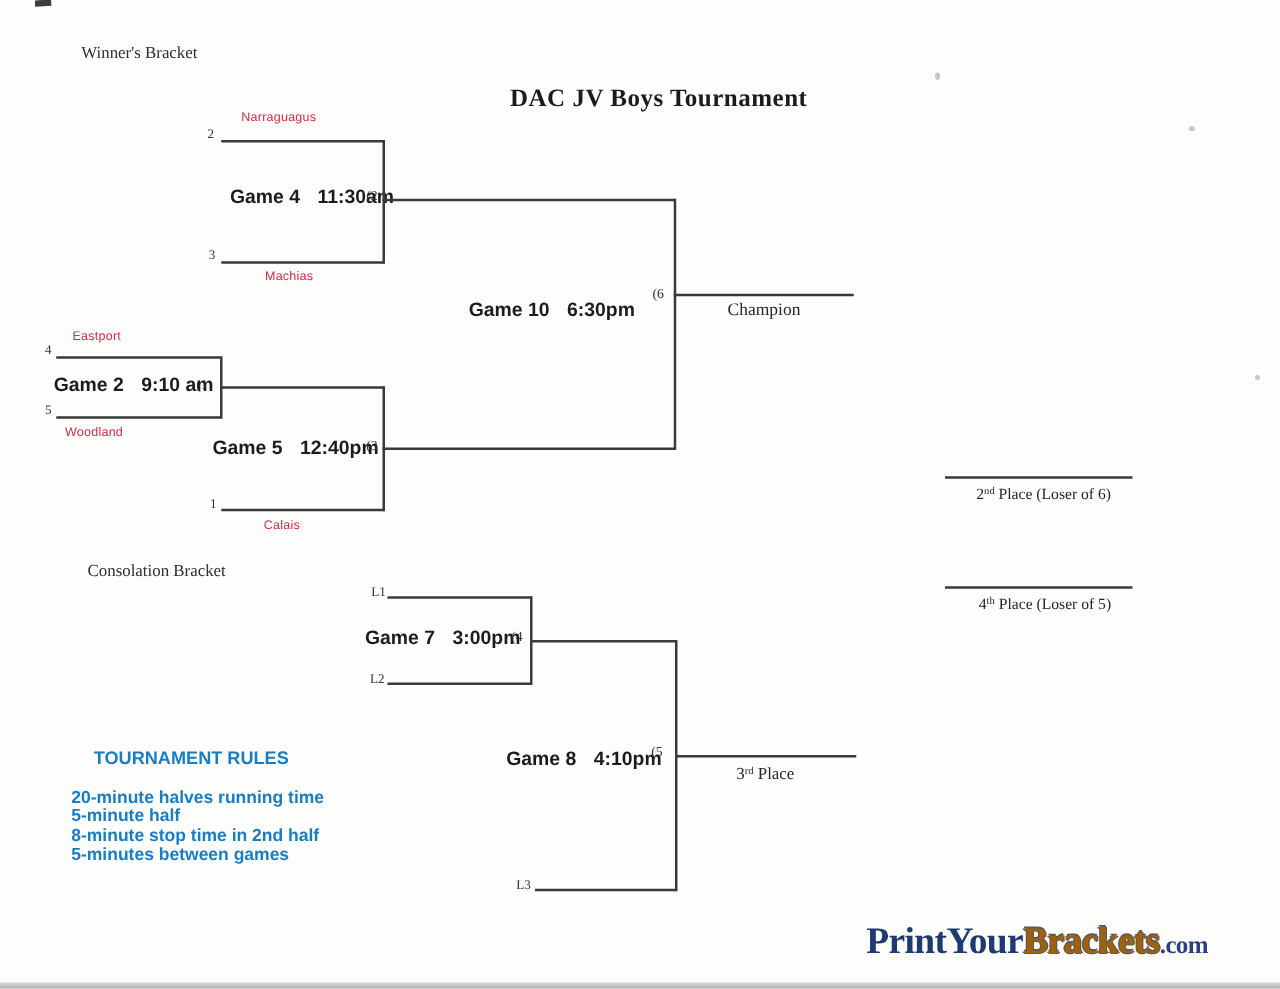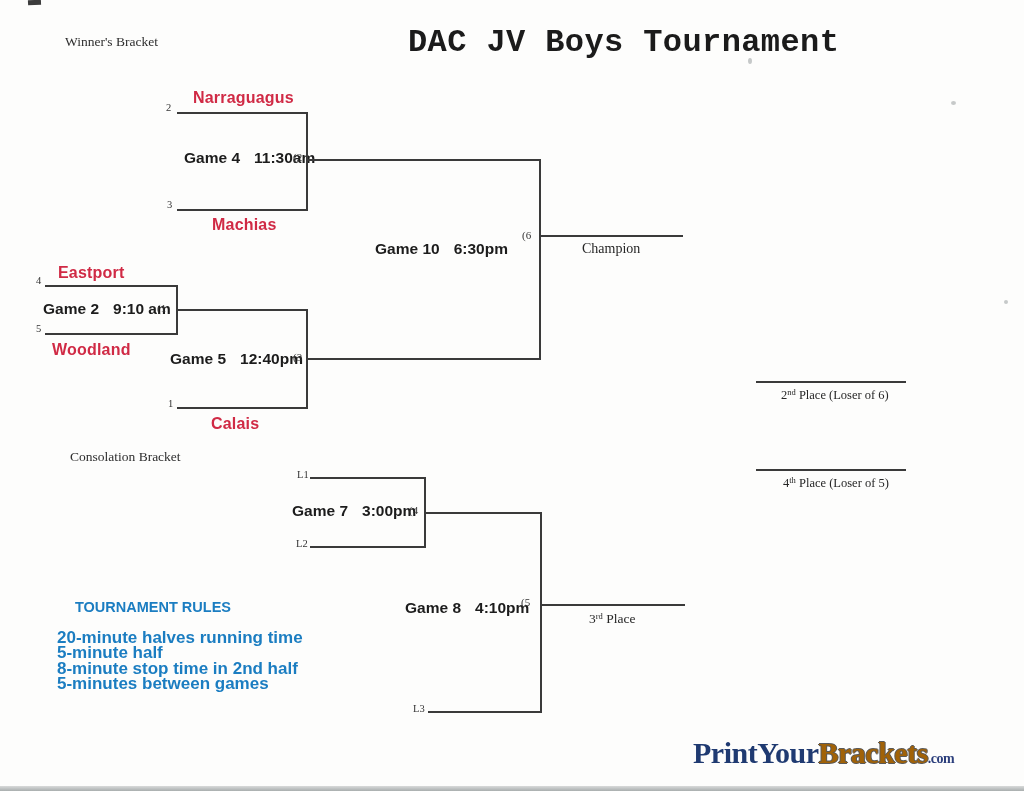--- a/index.html
+++ b/index.html
@@ -9,51 +9,51 @@
     width:1024px;height:791px;
     background:#fdfdfc;
     overflow:hidden;
     font-family:"Liberation Serif", serif;
   }
   .abs{position:absolute;}
   .hline{position:absolute;height:2px;background:#3a3a3a;}
   .vline{position:absolute;width:2px;background:#3a3a3a;}
   .serif{font-family:"Liberation Serif", serif;color:#262626;}
   .title{
-    font-family:Liberation Mono, monospace;
-    font-weight:bold;font-size:32px;color:#1b1b1b;
-    letter-spacing:0.4px;white-space:nowrap;
+    font-family:Liberation Serif, serif;
+    font-weight:bold;font-size:20px;color:#1b1b1b;
+    letter-spacing:0.4px;white-space:nowrap;margin-top:44px;
   }
   .bracket-label{font-size:13.5px;color:#2e2e2e;white-space:nowrap;margin-left:32px;}
   .team{
     font-family:"Liberation Sans", sans-serif;
-    font-weight:bold;font-size:16px;color:#d02a45;white-space:nowrap;
+    font-weight:normal;font-size:10px;color:#d02a45;white-space:nowrap;
     letter-spacing:0.2px;
   }
   .game{
     font-family:"Liberation Sans", sans-serif;
     font-weight:600;font-size:15.5px;color:#1c1c1c;white-space:nowrap;
   }
   .game .gt{margin-left:14px;}
   .seed{font-family:"Liberation Serif", serif;font-size:10.5px;color:#333;white-space:nowrap;}
   .marker{font-family:"Liberation Serif", serif;font-size:11px;color:#333;white-space:nowrap;}
   .result{font-family:"Liberation Serif", serif;font-size:14px;color:#262626;white-space:nowrap;}
   .place{font-family:"Liberation Serif", serif;font-size:12.5px;color:#262626;white-space:nowrap;}
   .place .sup{font-size:8.5px;position:relative;top:-4px;margin-top:44px;}
   .rules{
     font-family:"Liberation Sans", sans-serif;
     font-weight:bold;color:#1b7dc1;
   }
   .rules-title{font-size:14.5px;white-space:nowrap;}
-  .rules-items{font-size:17px;line-height:15.4px;white-space:nowrap;}
+  .rules-items{font-size:14px;line-height:15.4px;white-space:nowrap;}
   .logo{white-space:nowrap;font-family:"Liberation Serif", serif;font-weight:bold;letter-spacing:-0.5px;}
   .logo .p1{font-size:30px;color:#1f3a71;}
   .logo .p2{font-size:30px;color:#a16207;text-shadow:
      -1px 0 #5a5a5a, 1px 0 #5a5a5a, 0 -1px #5a5a5a, 0 1px #5a5a5a;}
-  .logo .p3{font-size:14px;color:#2c3f7c;}
+  .logo .p3{font-size:20px;color:#2c3f7c;}
   .scan-edge-bottom{
     position:absolute;left:0;top:786;width:1024px;height:5px;
     background:linear-gradient(#d8dada,#a9aeae);
     top:786px;
   }
   .speck{position:absolute;background:#c6c9c9;border-radius:50%;}
 </style>
 </head>
 <body>
 

